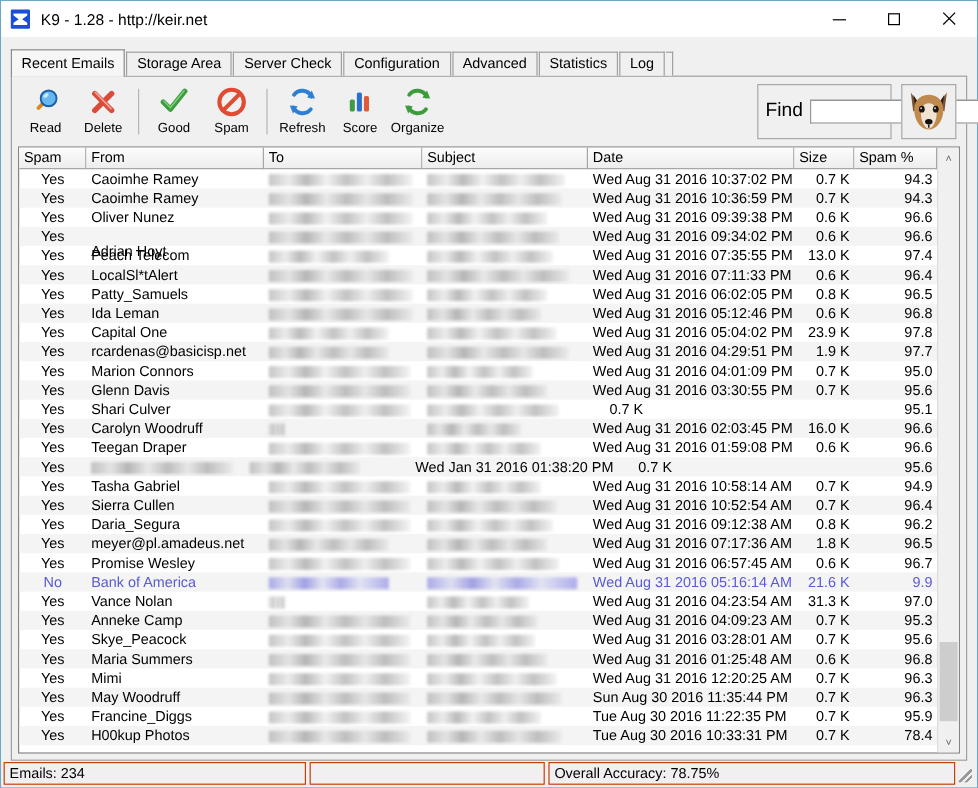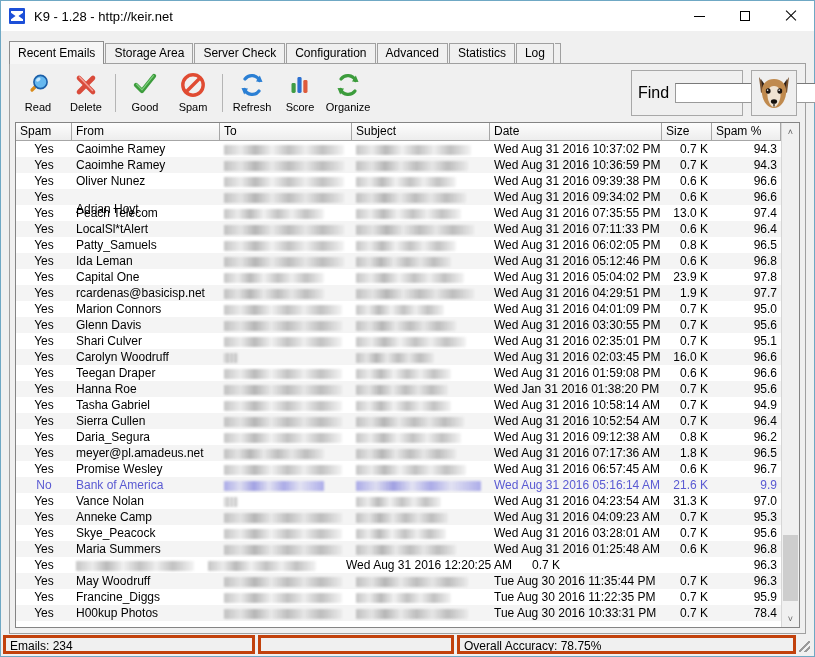--- a/index.html
+++ b/index.html
@@ -312,21 +312,21 @@
   
   .statusbar {
     height: 22px;
     flex: 0 0 auto;
     display: flex;
     align-items: stretch;
     padding: 1px 2px 2px 2px;
     box-sizing: border-box;
   }
   .status-pane {
-    border: 3px solid #c2410c;
+    border: 1px solid #c2410c;
     background: #f0f0f0;
     box-sizing: border-box;
     font-size: 12px;
     line-height: 17px;
     padding: 0 4px;
     overflow: hidden;
     white-space: nowrap;
   }
   .grip {
     width: 16px;
@@ -613,21 +613,20 @@
                 <div class="cell " style="width: 138px;"><span class="blur" style="width: 100px;"></span></div>
                 <div class="cell " style="width: 172px;">Wed Aug 31 2016  03:30:55 PM</div>
                 <div class="cell r" style="width: 50px;">0.7 K</div>
                 <div class="cell r" style="flex: 1 1 auto;">95.6</div>
               </div>
               <div class="row">
                 <div class="cell c" style="width: 56px;">Yes</div>
                 <div class="cell " style="width: 148px;">Shari Culver</div>
                 <div class="cell " style="width: 132px;"><span class="blur" style="width: 118px;"></span></div>
                 <div class="cell " style="width: 138px;"><span class="blur" style="width: 110px;"></span></div>
-                <div class="cell " style="width: 172px;">Wed Aug 31 2016  02:35:01 PM</div>
                 <div class="cell r" style="width: 50px;">0.7 K</div>
                 <div class="cell r" style="flex: 1 1 auto;">95.1</div>
               </div>
               <div class="row alt">
                 <div class="cell c" style="width: 56px;">Yes</div>
                 <div class="cell " style="width: 148px;">Carolyn Woodruff</div>
                 <div class="cell " style="width: 132px;"><span class="blur" style="width: 14px;"></span></div>
                 <div class="cell " style="width: 138px;"><span class="blur" style="width: 78px;"></span></div>
                 <div class="cell " style="width: 172px;">Wed Aug 31 2016  02:03:45 PM</div>
                 <div class="cell r" style="width: 50px;">16.0 K</div>
@@ -637,21 +636,20 @@
                 <div class="cell c" style="width: 56px;">Yes</div>
                 <div class="cell " style="width: 148px;">Teegan Draper</div>
                 <div class="cell " style="width: 132px;"><span class="blur" style="width: 118px;"></span></div>
                 <div class="cell " style="width: 138px;"><span class="blur" style="width: 95px;"></span></div>
                 <div class="cell " style="width: 172px;">Wed Aug 31 2016  01:59:08 PM</div>
                 <div class="cell r" style="width: 50px;">0.6 K</div>
                 <div class="cell r" style="flex: 1 1 auto;">96.6</div>
               </div>
               <div class="row alt">
                 <div class="cell c" style="width: 56px;">Yes</div>
-                <div class="cell " style="width: 148px;">Hanna Roe</div>
                 <div class="cell " style="width: 132px;"><span class="blur" style="width: 118px;"></span></div>
                 <div class="cell " style="width: 138px;"><span class="blur" style="width: 92px;"></span></div>
                 <div class="cell " style="width: 172px;">Wed Jan 31 2016  01:38:20 PM</div>
                 <div class="cell r" style="width: 50px;">0.7 K</div>
                 <div class="cell r" style="flex: 1 1 auto;">95.6</div>
               </div>
               <div class="row">
                 <div class="cell c" style="width: 56px;">Yes</div>
                 <div class="cell " style="width: 148px;">Tasha Gabriel</div>
                 <div class="cell " style="width: 132px;"><span class="blur" style="width: 118px;"></span></div>
@@ -736,32 +734,33 @@
                 <div class="cell c" style="width: 56px;">Yes</div>
                 <div class="cell " style="width: 148px;">Maria Summers</div>
                 <div class="cell " style="width: 132px;"><span class="blur" style="width: 118px;"></span></div>
                 <div class="cell " style="width: 138px;"><span class="blur" style="width: 100px;"></span></div>
                 <div class="cell " style="width: 172px;">Wed Aug 31 2016  01:25:48 AM</div>
                 <div class="cell r" style="width: 50px;">0.6 K</div>
                 <div class="cell r" style="flex: 1 1 auto;">96.8</div>
               </div>
               <div class="row">
                 <div class="cell c" style="width: 56px;">Yes</div>
+                <div class="cell " style="width: 148px;">Mimi</div>
                 <div class="cell " style="width: 132px;"><span class="blur" style="width: 118px;"></span></div>
                 <div class="cell " style="width: 138px;"><span class="blur" style="width: 108px;"></span></div>
                 <div class="cell " style="width: 172px;">Wed Aug 31 2016  12:20:25 AM</div>
                 <div class="cell r" style="width: 50px;">0.7 K</div>
                 <div class="cell r" style="flex: 1 1 auto;">96.3</div>
               </div>
               <div class="row alt">
                 <div class="cell c" style="width: 56px;">Yes</div>
                 <div class="cell " style="width: 148px;">May Woodruff</div>
                 <div class="cell " style="width: 132px;"><span class="blur" style="width: 118px;"></span></div>
                 <div class="cell " style="width: 138px;"><span class="blur" style="width: 112px;"></span></div>
-                <div class="cell " style="width: 172px;">Tue Aug 30 2016  11:35:44 PM</div>
+                <div class="cell " style="width: 172px;">Sun Aug 30 2016  11:35:44 PM</div>
                 <div class="cell r" style="width: 50px;">0.7 K</div>
                 <div class="cell r" style="flex: 1 1 auto;">96.3</div>
               </div>
               <div class="row">
                 <div class="cell c" style="width: 56px;">Yes</div>
                 <div class="cell " style="width: 148px;">Francine_Diggs</div>
                 <div class="cell " style="width: 132px;"><span class="blur" style="width: 118px;"></span></div>
                 <div class="cell " style="width: 138px;"><span class="blur" style="width: 95px;"></span></div>
                 <div class="cell " style="width: 172px;">Tue Aug 30 2016  11:22:35 PM</div>
                 <div class="cell r" style="width: 50px;">0.7 K</div>

